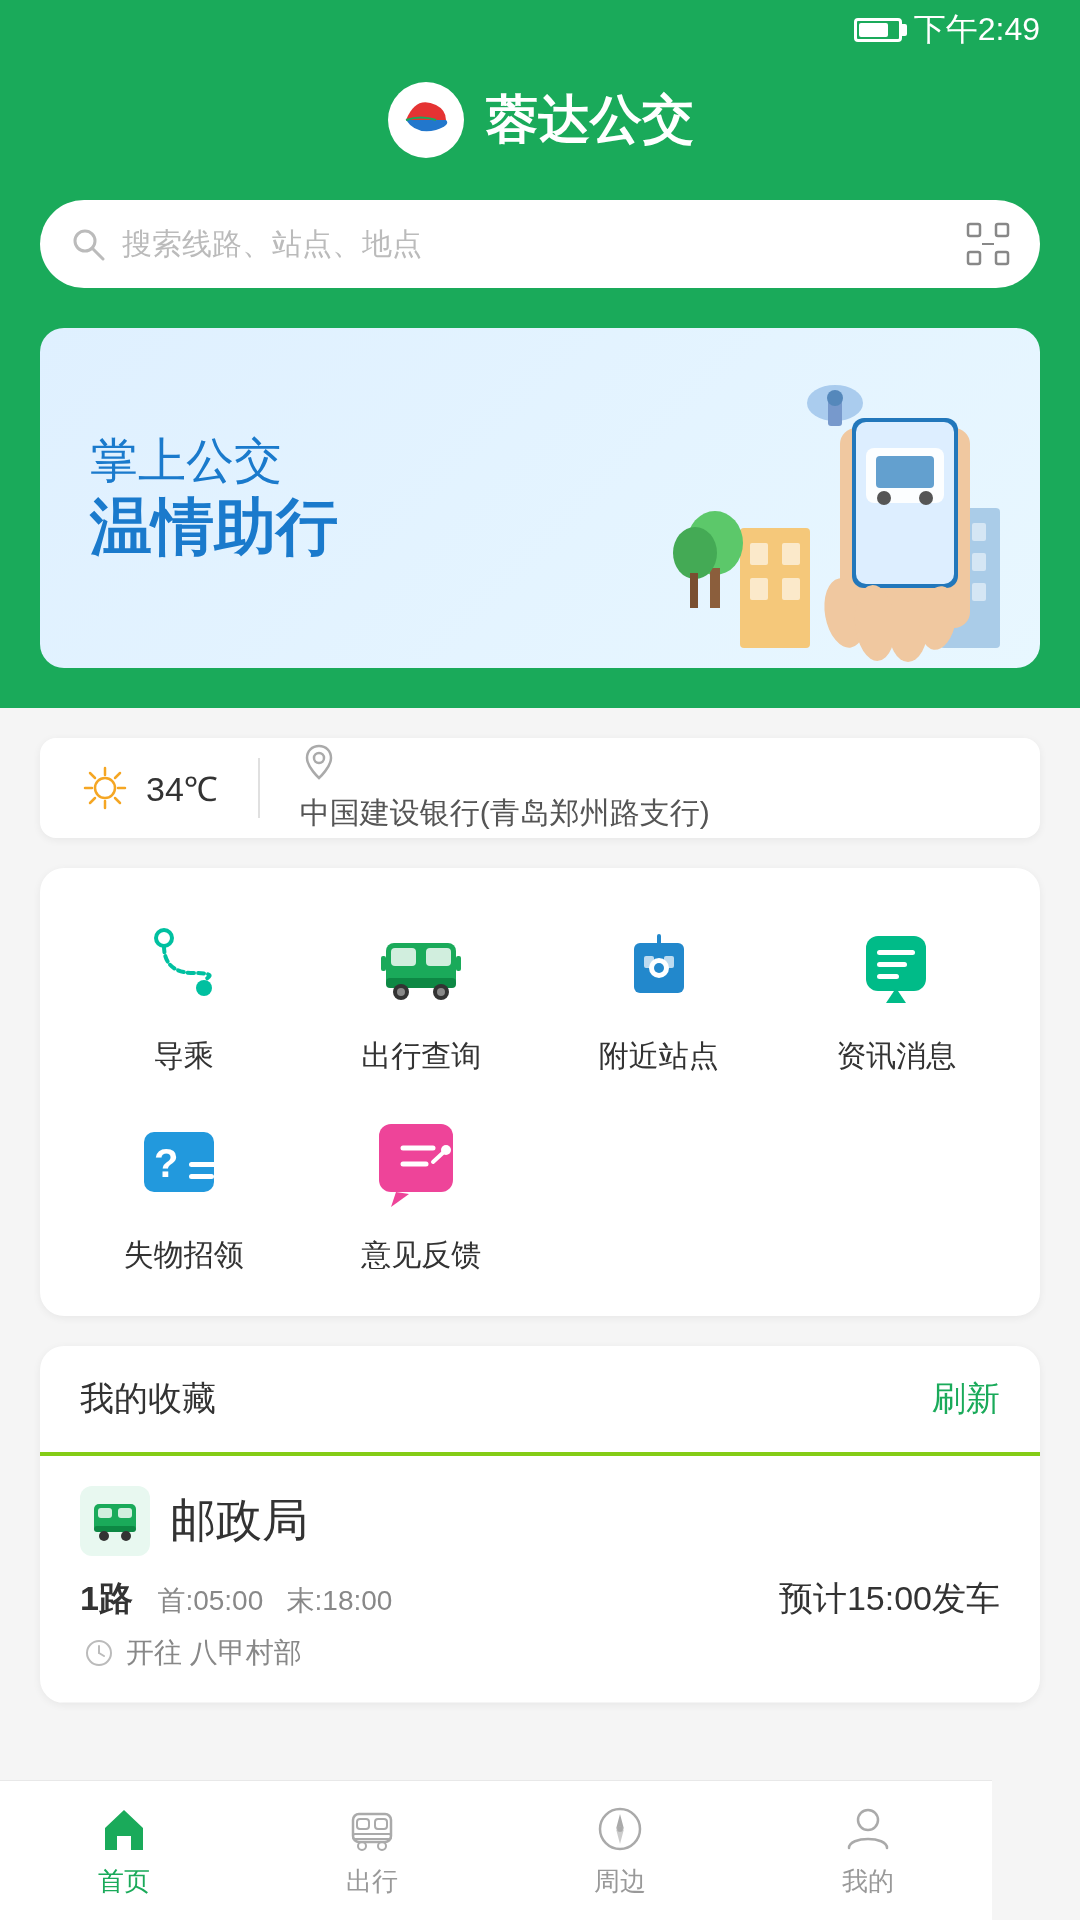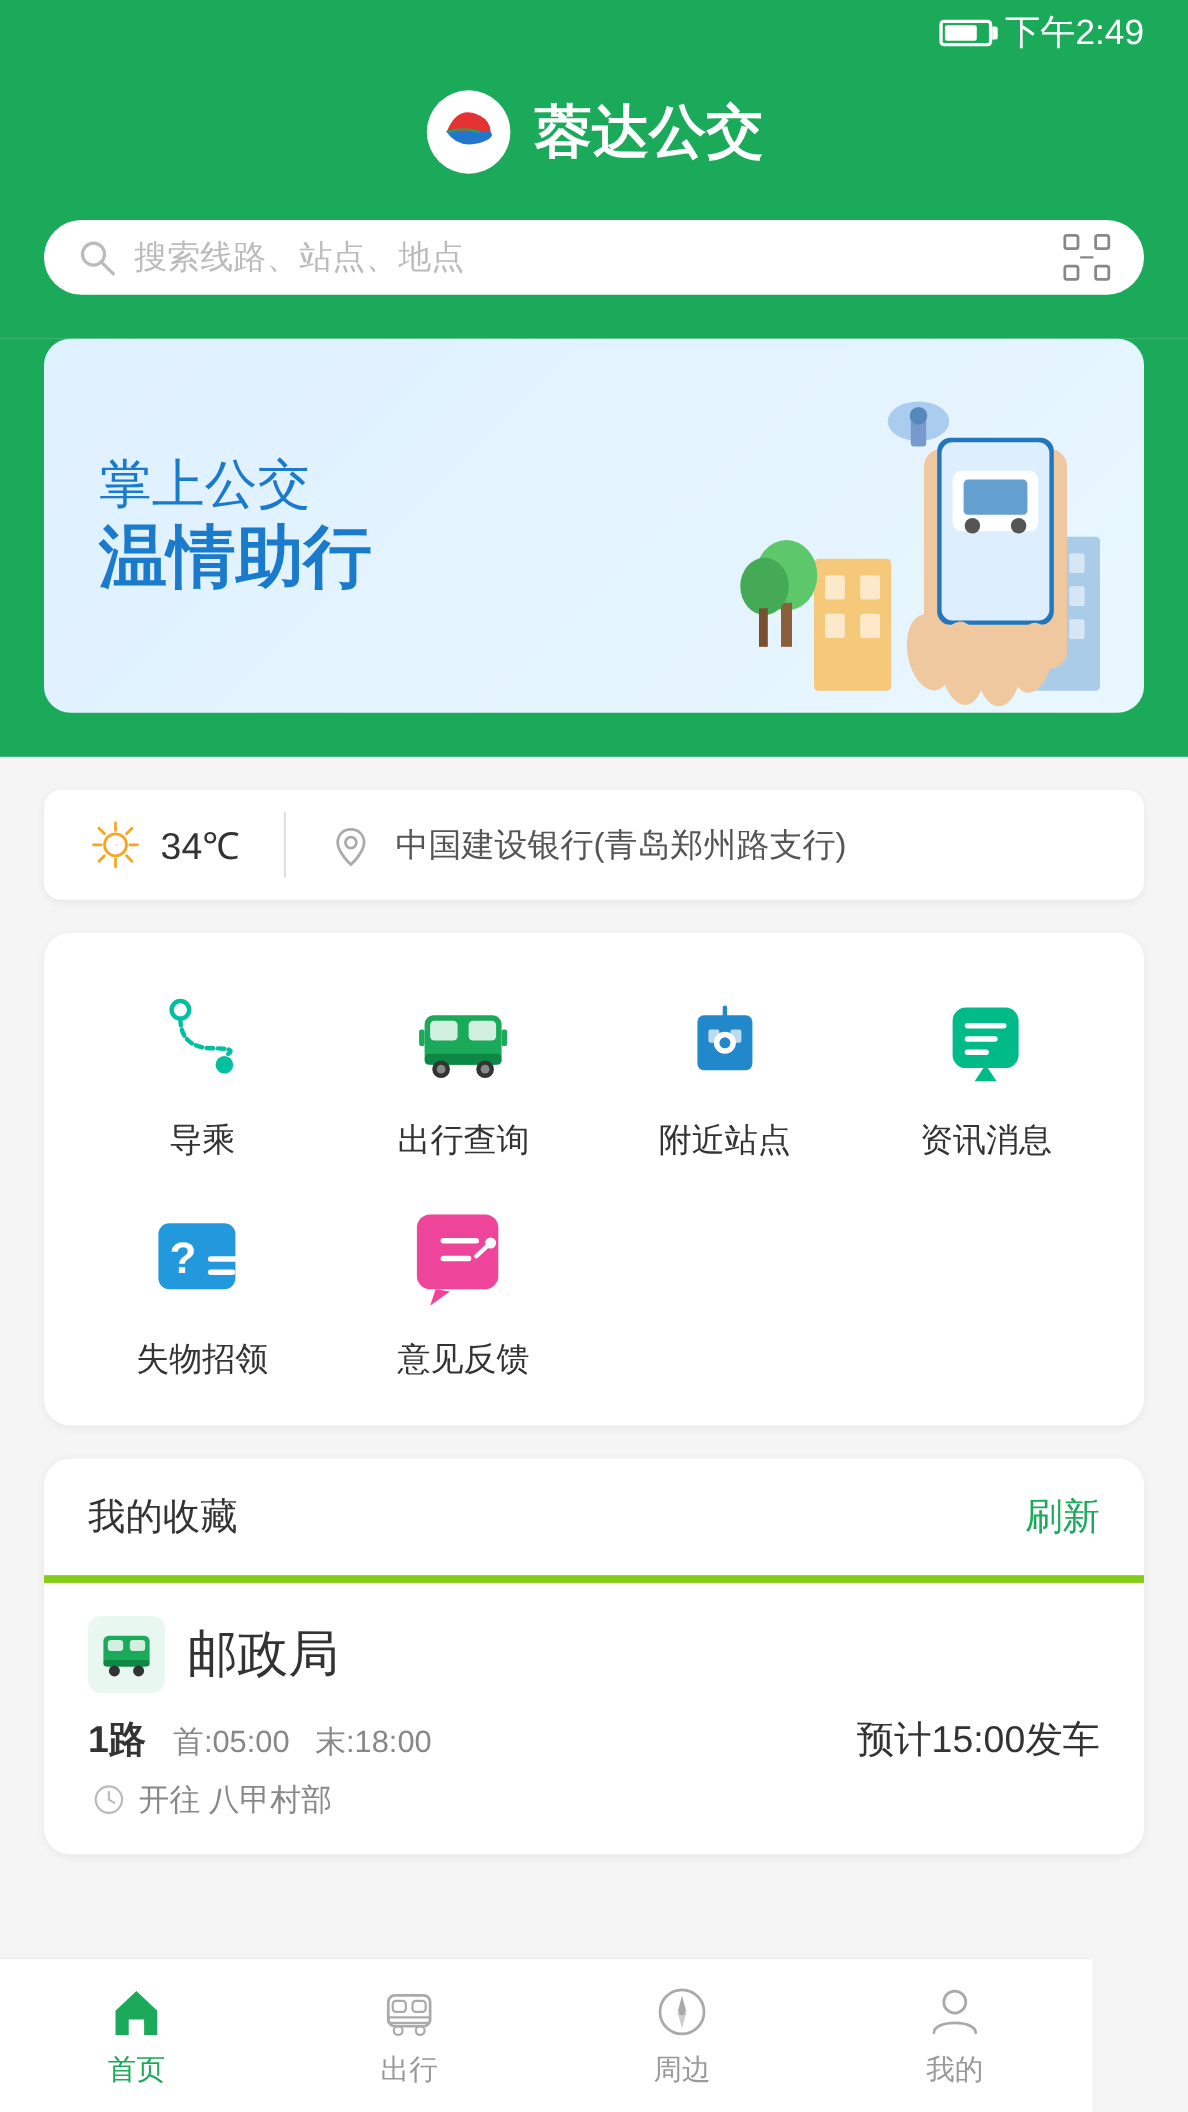--- a/index.html
+++ b/index.html
@@ -79,21 +79,21 @@
     }
 
     
     .search-container {
       background: #1aaa5a;
       padding: 0 40px 40px;
     }
     .search-bar {
       background: white;
       border-radius: 50px;
-      height: 68px;
+      height: 88px;
       display: flex;
       align-items: center;
       padding: 0 30px;
       gap: 16px;
     }
     .search-icon-svg {
       width: 36px;
       height: 36px;
       flex-shrink: 0;
     }
@@ -161,22 +161,23 @@
       color: #333;
     }
     .divider-v {
       width: 2px;
       height: 60px;
       background: #e0e0e0;
       margin: 0 10px;
     }
     .location-info {
       display: flex;
-      align-items: flex-end;
-      gap: 22px;
+      align-items: flex-start;
+      gap: 12px;
+      flex-direction: column;
     }
     .location-text {
       font-size: 30px;
       color: #555;
     }
 
     
     .features-card {
       background: white;
       margin: 0 40px 30px;
@@ -221,21 +222,21 @@
       margin: 0 40px 30px;
       border-radius: 24px;
       overflow: hidden;
       box-shadow: 0 2px 8px rgba(0,0,0,0.06);
     }
     .favorites-header {
       display: flex;
       align-items: center;
       justify-content: space-between;
       padding: 30px 40px;
-      border-bottom: 7px solid #84cc16;
+      border-bottom: 4px solid #84cc16;
     }
     .favorites-title {
       font-size: 34px;
       color: #333;
       font-weight: 500;
     }
     .refresh-btn {
       font-size: 34px;
       color: #1aaa5a;
       cursor: pointer;

